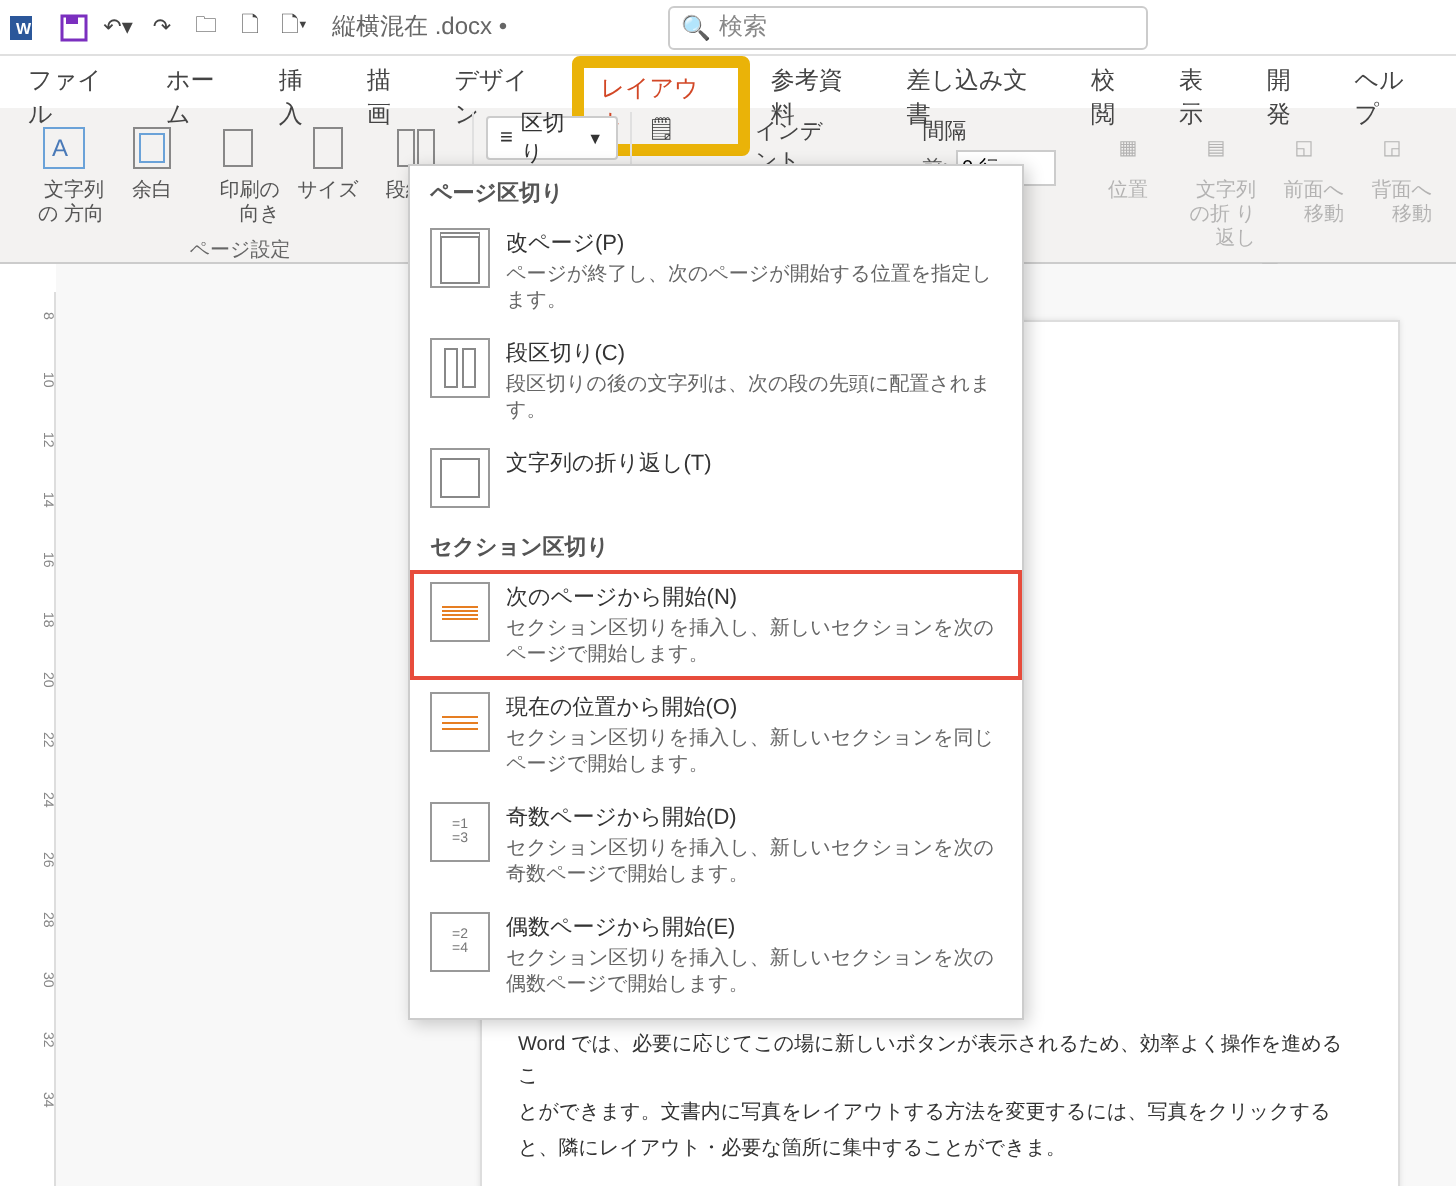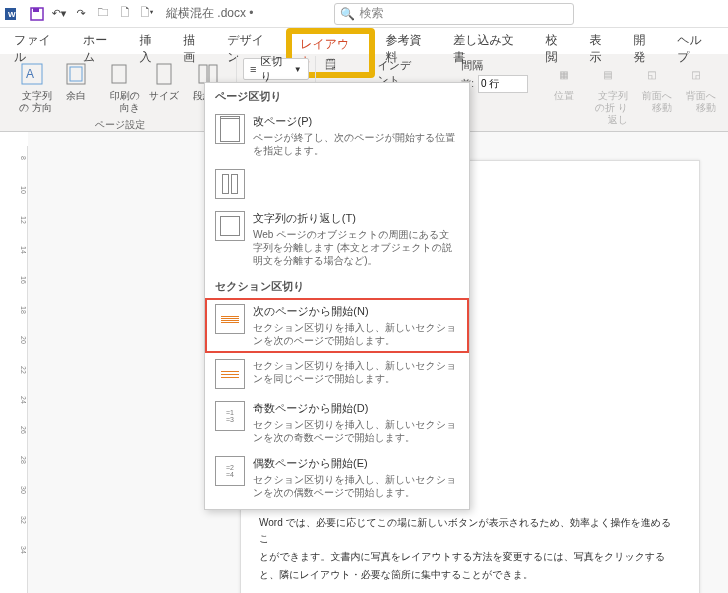--- a/index.html
+++ b/index.html
@@ -29,21 +29,21 @@
 
 .section-btn { height: 22px; border: 1px solid #ccc; background: #fff; display: inline-flex; align-items: center; padding: 0 6px; font-size: 11px; border-radius: 2px; margin-bottom: 2px; }
 .section-btn .ddicon { margin-left: 4px; font-size: 8px; }
 
 .indent-group { padding: 2px 8px; }
 .indent-label { font-size: 11px; color: #444; margin-bottom: 2px; }
 .spin-row { display: flex; align-items: center; margin: 2px 0; }
 .spin-row .slabel { font-size: 10px; color: #555; margin-right: 4px; }
 .spin-input { width: 50px; height: 18px; border: 1px solid #ccc; font-size: 10px; padding: 0 2px; }
 
-.dropdown { position: absolute; left: 204px; top: 82px; width: 266px; background: #fff; border: 1px solid #ccc; box-shadow: 2px 2px 8px rgba(0,0,0,.2); z-index: 100; padding-bottom: 4px; }
+.dropdown { position: absolute; left: 204px; top: 82px; width: 308px; background: #fff; border: 1px solid #ccc; box-shadow: 2px 2px 8px rgba(0,0,0,.2); z-index: 100; padding-bottom: 4px; }
 .dropdown-header { font-size: 11px; color: #555; padding: 6px 10px 4px; font-weight: bold; }
 .dropdown-item { display: flex; padding: 6px 10px; }
 .dropdown-item .dicon { width: 30px; height: 30px; flex-shrink: 0; margin-right: 8px; border: 1px solid #999; display: flex; align-items: center; justify-content: center; font-size: 8px; color: #777; }
 .dropdown-item .dtext { flex: 1; }
 .dropdown-item .dtitle { font-size: 11px; color: #333; margin-bottom: 2px; }
 .dropdown-item .ddesc { font-size: 10px; color: #666; line-height: 1.3; }
 .dropdown-item.highlighted { outline: 2px solid #e74c3c; outline-offset: -2px; }
 
 .doc-bg { position: absolute; left: 28px; top: 132px; right: 0; bottom: 0; background: #f8f8f8; }
 .ruler-v { position: absolute; left: 16px; top: 146px; width: 12px; bottom: 0; background: #fff; border-right: 1px solid #ddd; font-size: 7px; color: #888; }
@@ -280,28 +280,31 @@
         <div class="ddesc">ページが終了し、次のページが開始する位置を指定します。</div>
       </div>
   </div>
   <div class="dropdown-item">
     <div class="dicon">
         <span class="di-col">
           <span></span>
           <span></span>
         </span>
       </div>
+    <div class="dtext">
+        <div class="dtitle">段区切り(C)</div>
+        <div class="ddesc">段区切りの後の文字列は、次の段の先頭に配置されます。</div>
+      </div>
   </div>
   <div class="dropdown-item">
     <div class="dicon">
         <span class="di-wrap"></span>
       </div>
     <div class="dtext">
         <div class="dtitle">文字列の折り返し(T)</div>
-        <div class="ddesc">Web ページのオブジェクトの周囲にある文字列を分離します (本文とオブジェクトの説明文を分離する場合など)。</div>
       </div>
   </div>
 
   <div class="dropdown-header">セクション区切り</div>
 
   <div class="dropdown-item highlighted">
     <div class="dicon">
         <span class="di-next">
           <span></span>
           <span></span>
@@ -316,20 +319,21 @@
   </div>
   <div class="dropdown-item">
     <div class="dicon">
         <span class="di-cont">
           <span></span>
           <span></span>
           <span></span>
         </span>
       </div>
     <div class="dtext">
+        <div class="dtitle">現在の位置から開始(O)</div>
         <div class="ddesc">セクション区切りを挿入し、新しいセクションを同じページで開始します。</div>
       </div>
   </div>
   <div class="dropdown-item">
     <div class="dicon" style="flex-direction:column;font-size:7px;line-height:1">
         <div>=1</div>
         <div>=3</div>
       </div>
     <div class="dtext">
         <div class="dtitle">奇数ページから開始(D)</div>

